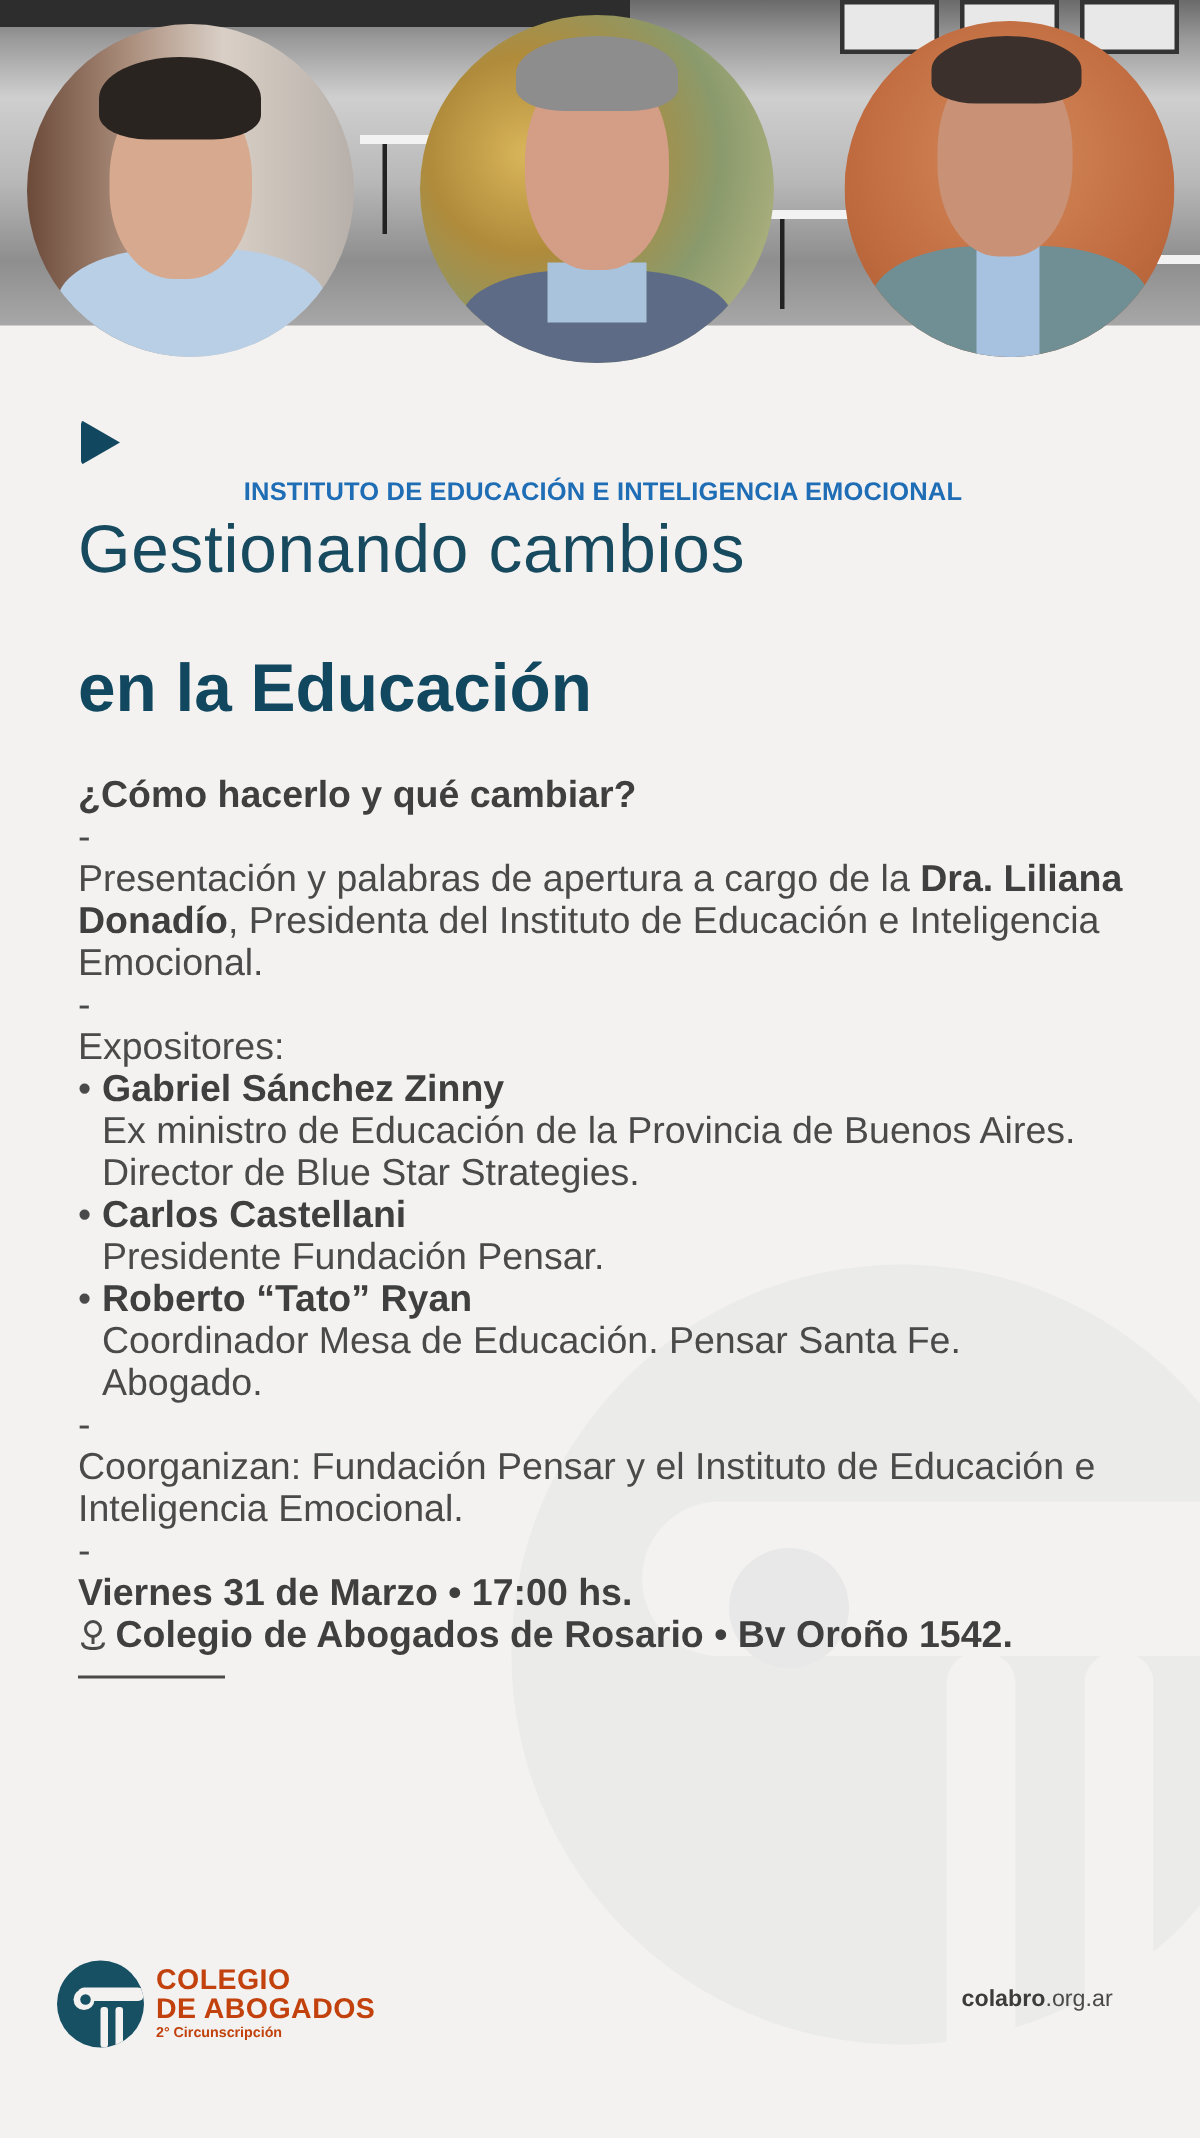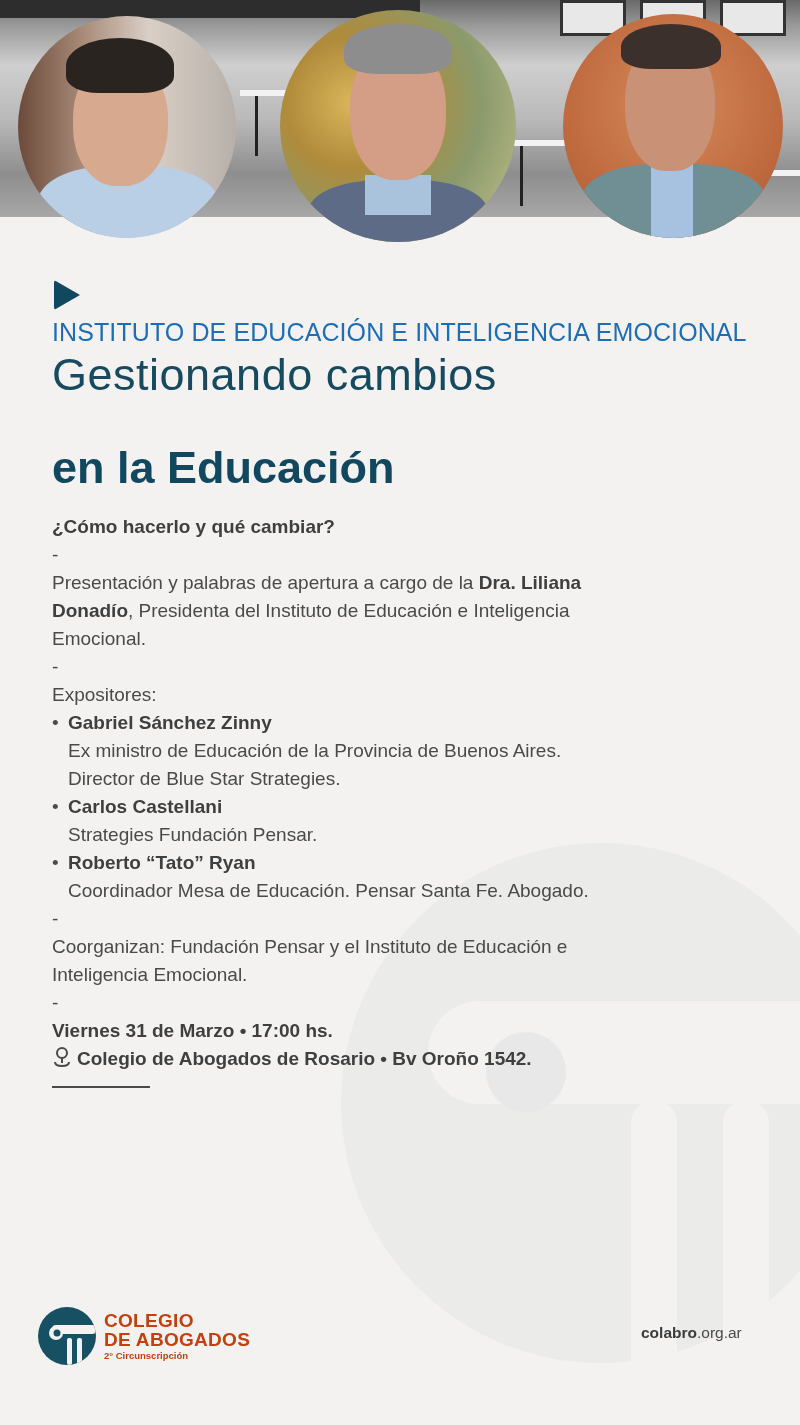--- a/index.html
+++ b/index.html
@@ -10,24 +10,24 @@
   .hero .desk{position:absolute;height:6px;background:#f2f2f2;}
   .hero .leg{position:absolute;width:3px;background:#222;}
   .photo{position:absolute;border-radius:50%;overflow:hidden;}
   .photo .bg{position:absolute;inset:0;}
   .photo .head{position:absolute;border-radius:48% 48% 45% 45%;}
   .photo .hair{position:absolute;border-radius:50% 50% 30% 30%;}
   .photo .body{position:absolute;border-radius:40% 40% 0 0;}
   .photo .collar{position:absolute;}
   .content{position:absolute;left:52px;top:280px;width:700px;}
   .play{width:0;height:0;border-top:15px solid transparent;border-bottom:15px solid transparent;border-left:26px solid #12485f;border-radius:3px;margin-left:2px;}
-  .kicker{margin-top:8px;font-weight:normal;font-size:25px;color:#1e6db5;letter-spacing:0.1px;}
+  .kicker{margin-top:8px;font-weight:bold;font-size:17px;color:#1e6db5;letter-spacing:0.1px;text-align:center;}
   .title-light{font-size:45px;color:#174a5e;font-weight:normal;line-height:48px;margin-top:4px;letter-spacing:0.5px;}
   .title-bold{font-size:45px;color:#12485f;font-weight:bold;line-height:50px;margin-top:44px;}
-  .body-text{font-size:19px;line-height:28px;color:#4a4a4a;margin-top:20px;}
+  .body-text{font-size:25px;line-height:28px;color:#4a4a4a;margin-top:32px;}
   .body-text b{color:#3f3f3f;}
   .line{min-height:28px;}
   .indent{padding-left:16px;}
   .bullet{display:inline-block;width:16px;}
   .rule{width:98px;height:2px;background:#4a4a4a;margin-top:10px;}
   .pin{display:inline-block;vertical-align:-3px;margin-right:5px;}
   .watermark{position:absolute;left:341px;top:843px;width:520px;height:520px;border-radius:50%;background:#e9e8e8;opacity:0.8;}
   .wm-cut1{position:absolute;left:428px;top:1001px;width:380px;height:103px;border-radius:52px 0 0 52px;background:#f3f2f1;}
   .wm-cut2{position:absolute;left:486px;top:1032px;width:80px;height:80px;border-radius:50%;background:#e9e8e8;}
   .wm-bar{position:absolute;background:#f3f2f1;border-radius:20px 20px 0 0;}
@@ -98,21 +98,21 @@
     <div class="line">-</div>
     <div class="line">Expositores:</div>
 
     <div>
       <div class="line"><span class="bullet">•</span><b>Gabriel Sánchez Zinny</b></div>
       <div class="line indent">Ex ministro de Educación de la Provincia de Buenos Aires.</div>
       <div class="line indent">Director de Blue Star Strategies.</div>
     </div>
     <div>
       <div class="line"><span class="bullet">•</span><b>Carlos Castellani</b></div>
-      <div class="line indent">Strategies Fundación Pensar.</div>
+      <div class="line indent">Presidente Fundación Pensar.</div>
     </div>
     <div>
       <div class="line"><span class="bullet">•</span><b>Roberto “Tato” Ryan</b></div>
       <div class="line indent">Coordinador Mesa de Educación. Pensar Santa Fe. Abogado.</div>
     </div>
 
     <div class="line">-</div>
     <div class="line">Coorganizan: Fundación Pensar y el Instituto de Educación e</div>
     <div class="line">Inteligencia Emocional.</div>
     <div class="line">-</div>

